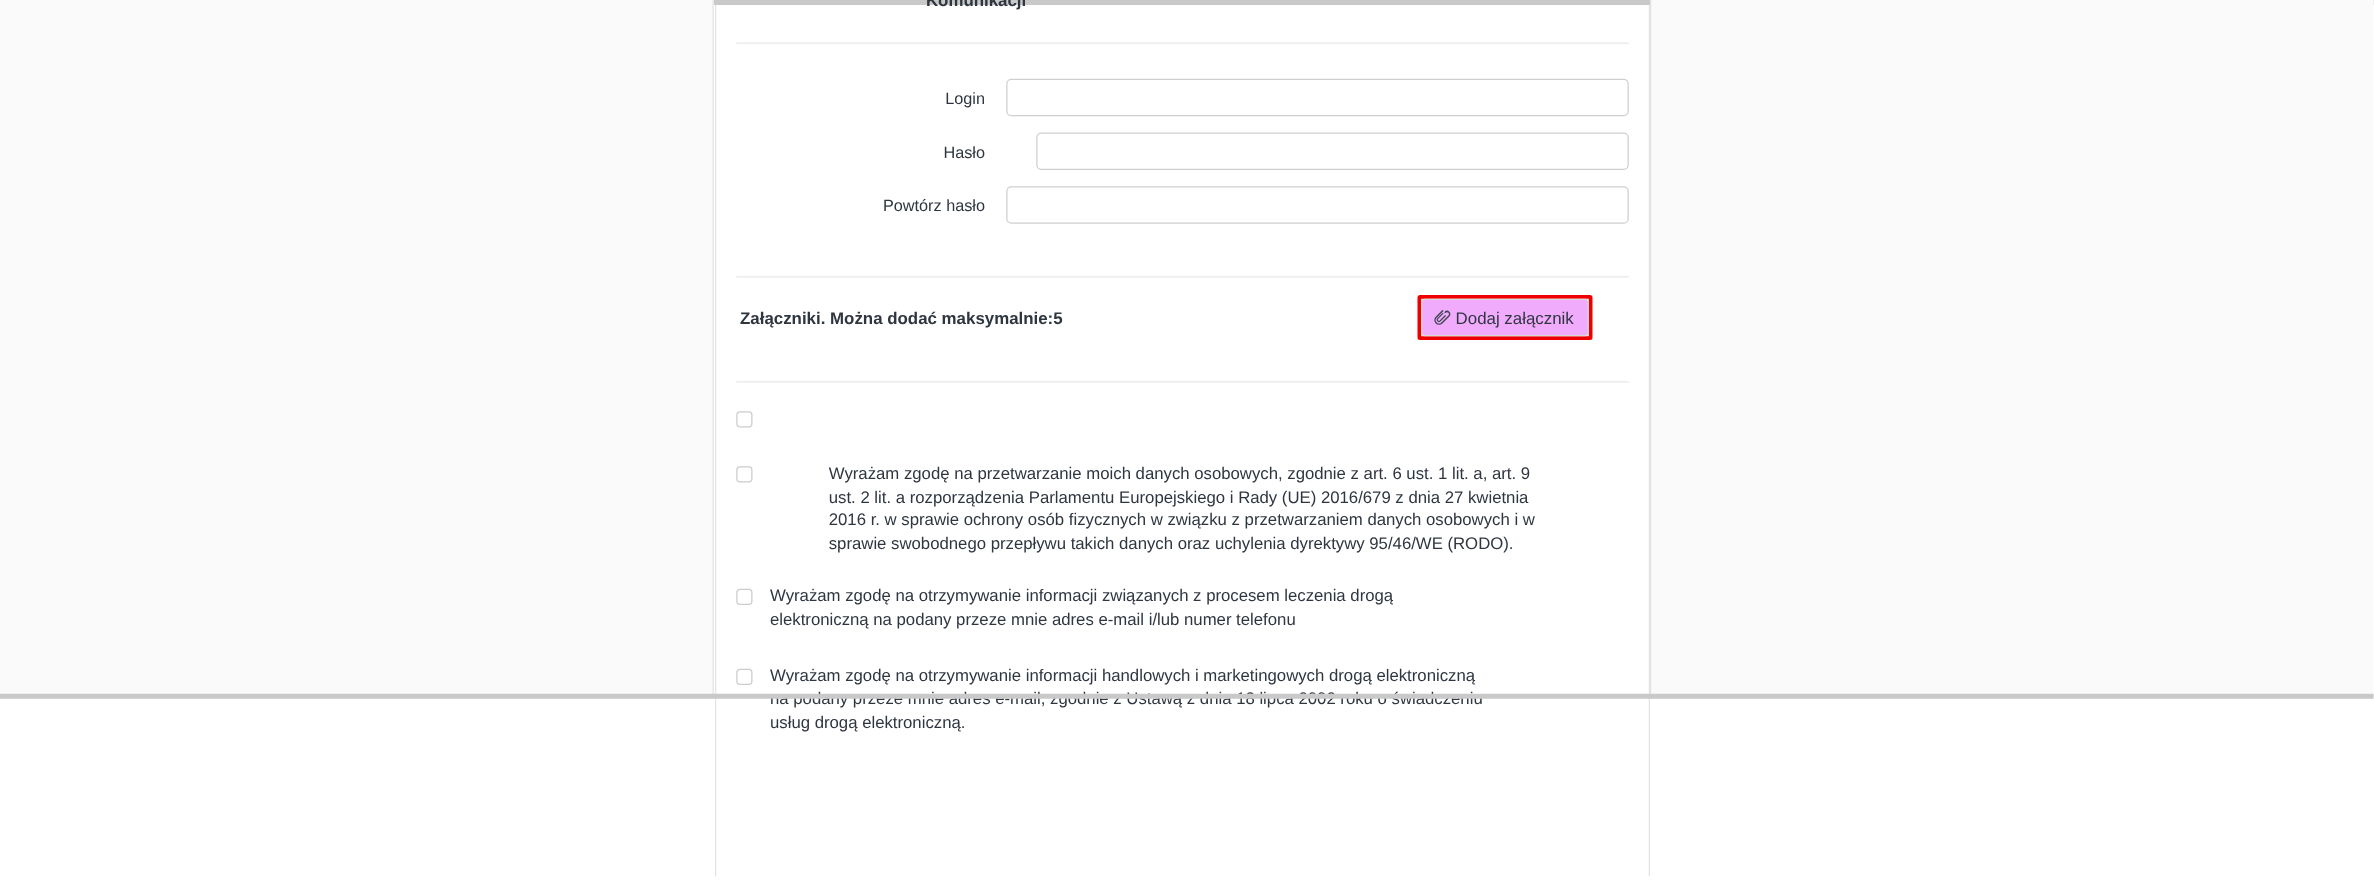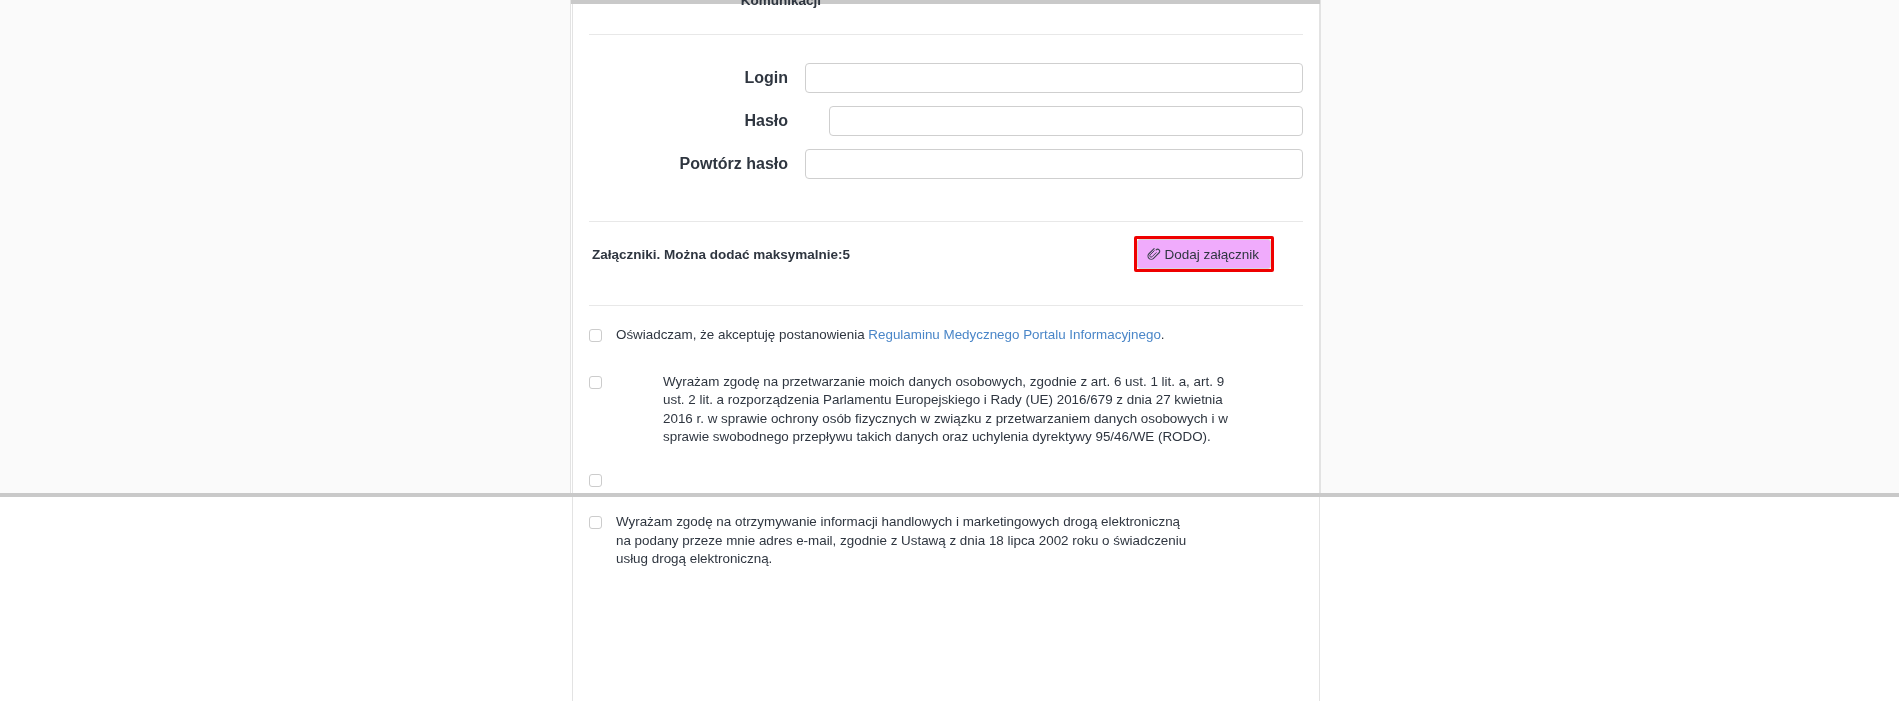--- a/index.html
+++ b/index.html
@@ -9,21 +9,21 @@
     width: 1899px;
     height: 705px;
     overflow: hidden;
     background: #ffffff;
     font-family: "Liberation Sans", sans-serif;
   }
 
   #viewport {
     position: relative;
     width: 1899px;
-    height: 497px;
+    height: 559px;
     background: #ffffff;
   }
 
   
   .gutter {
     position: absolute;
     top: 0;
     bottom: 0;
     background: #fafafa;
   }
@@ -102,22 +102,22 @@
   }
   .row-login   { top: 59px; }
   .row-haslo   { top: 102px; gap: 24px; }
   .row-powtorz { top: 145px; justify-content: space-between; }
 
   .field-label {
     width: 216px;
     flex: 0 0 216px;
     text-align: right;
     padding-right: 17px;
-    font-size: 16px;
-    font-weight: bold;
+    font-size: 13px;
+    font-weight: normal;
     color: #2f3640;
     white-space: nowrap;
   }
   .field-input {
     flex: 1 1 auto;
     height: 30px;
     border: 1px solid #cfcfcf;
     border-radius: 4px;
     background: #ffffff;
     font-family: "Liberation Sans", sans-serif;
@@ -272,32 +272,30 @@
           </button>
         </span>
       </div>
 
       <div class="divider divider-consent"></div>
 
       <div id="consents">
 
         <div class="consent-item">
           <input type="checkbox" class="consent-checkbox" style="">
-          <span class="consent-text">
-            <span>Oświadczam, że akceptuję postanowienia </span><a class="consent-link" href="#">Regulaminu Medycznego Portalu Informacyjnego</a><span>.</span>
-          </span>
         </div>
 
         <div class="consent-item">
           <input type="checkbox" class="consent-checkbox" style="">
           <span class="consent-text">Wyrażam zgodę na przetwarzanie moich danych osobowych, zgodnie z art. 6 ust. 1 lit. a, art. 9 ust. 2 lit. a rozporządzenia Parlamentu Europejskiego i Rady (UE) 2016/679 z dnia 27 kwietnia 2016 r. w sprawie ochrony osób fizycznych w związku z przetwarzaniem danych osobowych i w sprawie swobodnego przepływu takich danych oraz uchylenia dyrektywy 95/46/WE (RODO).</span>
         </div>
 
         <div class="consent-item">
           <input type="checkbox" class="consent-checkbox" style="">
+          <span class="consent-text">Wyrażam zgodę na otrzymywanie informacji związanych z procesem leczenia drogą elektroniczną na podany przeze mnie adres e-mail i/lub numer telefonu</span>
         </div>
 
         <div class="consent-item">
           <input type="checkbox" class="consent-checkbox" style="">
           <span class="consent-text">Wyrażam zgodę na otrzymywanie informacji handlowych i marketingowych drogą elektroniczną na podany przeze mnie adres e-mail, zgodnie z Ustawą z dnia 18 lipca 2002 roku o świadczeniu usług drogą elektroniczną.</span>
         </div>
 
       </div>
 
     </div>

